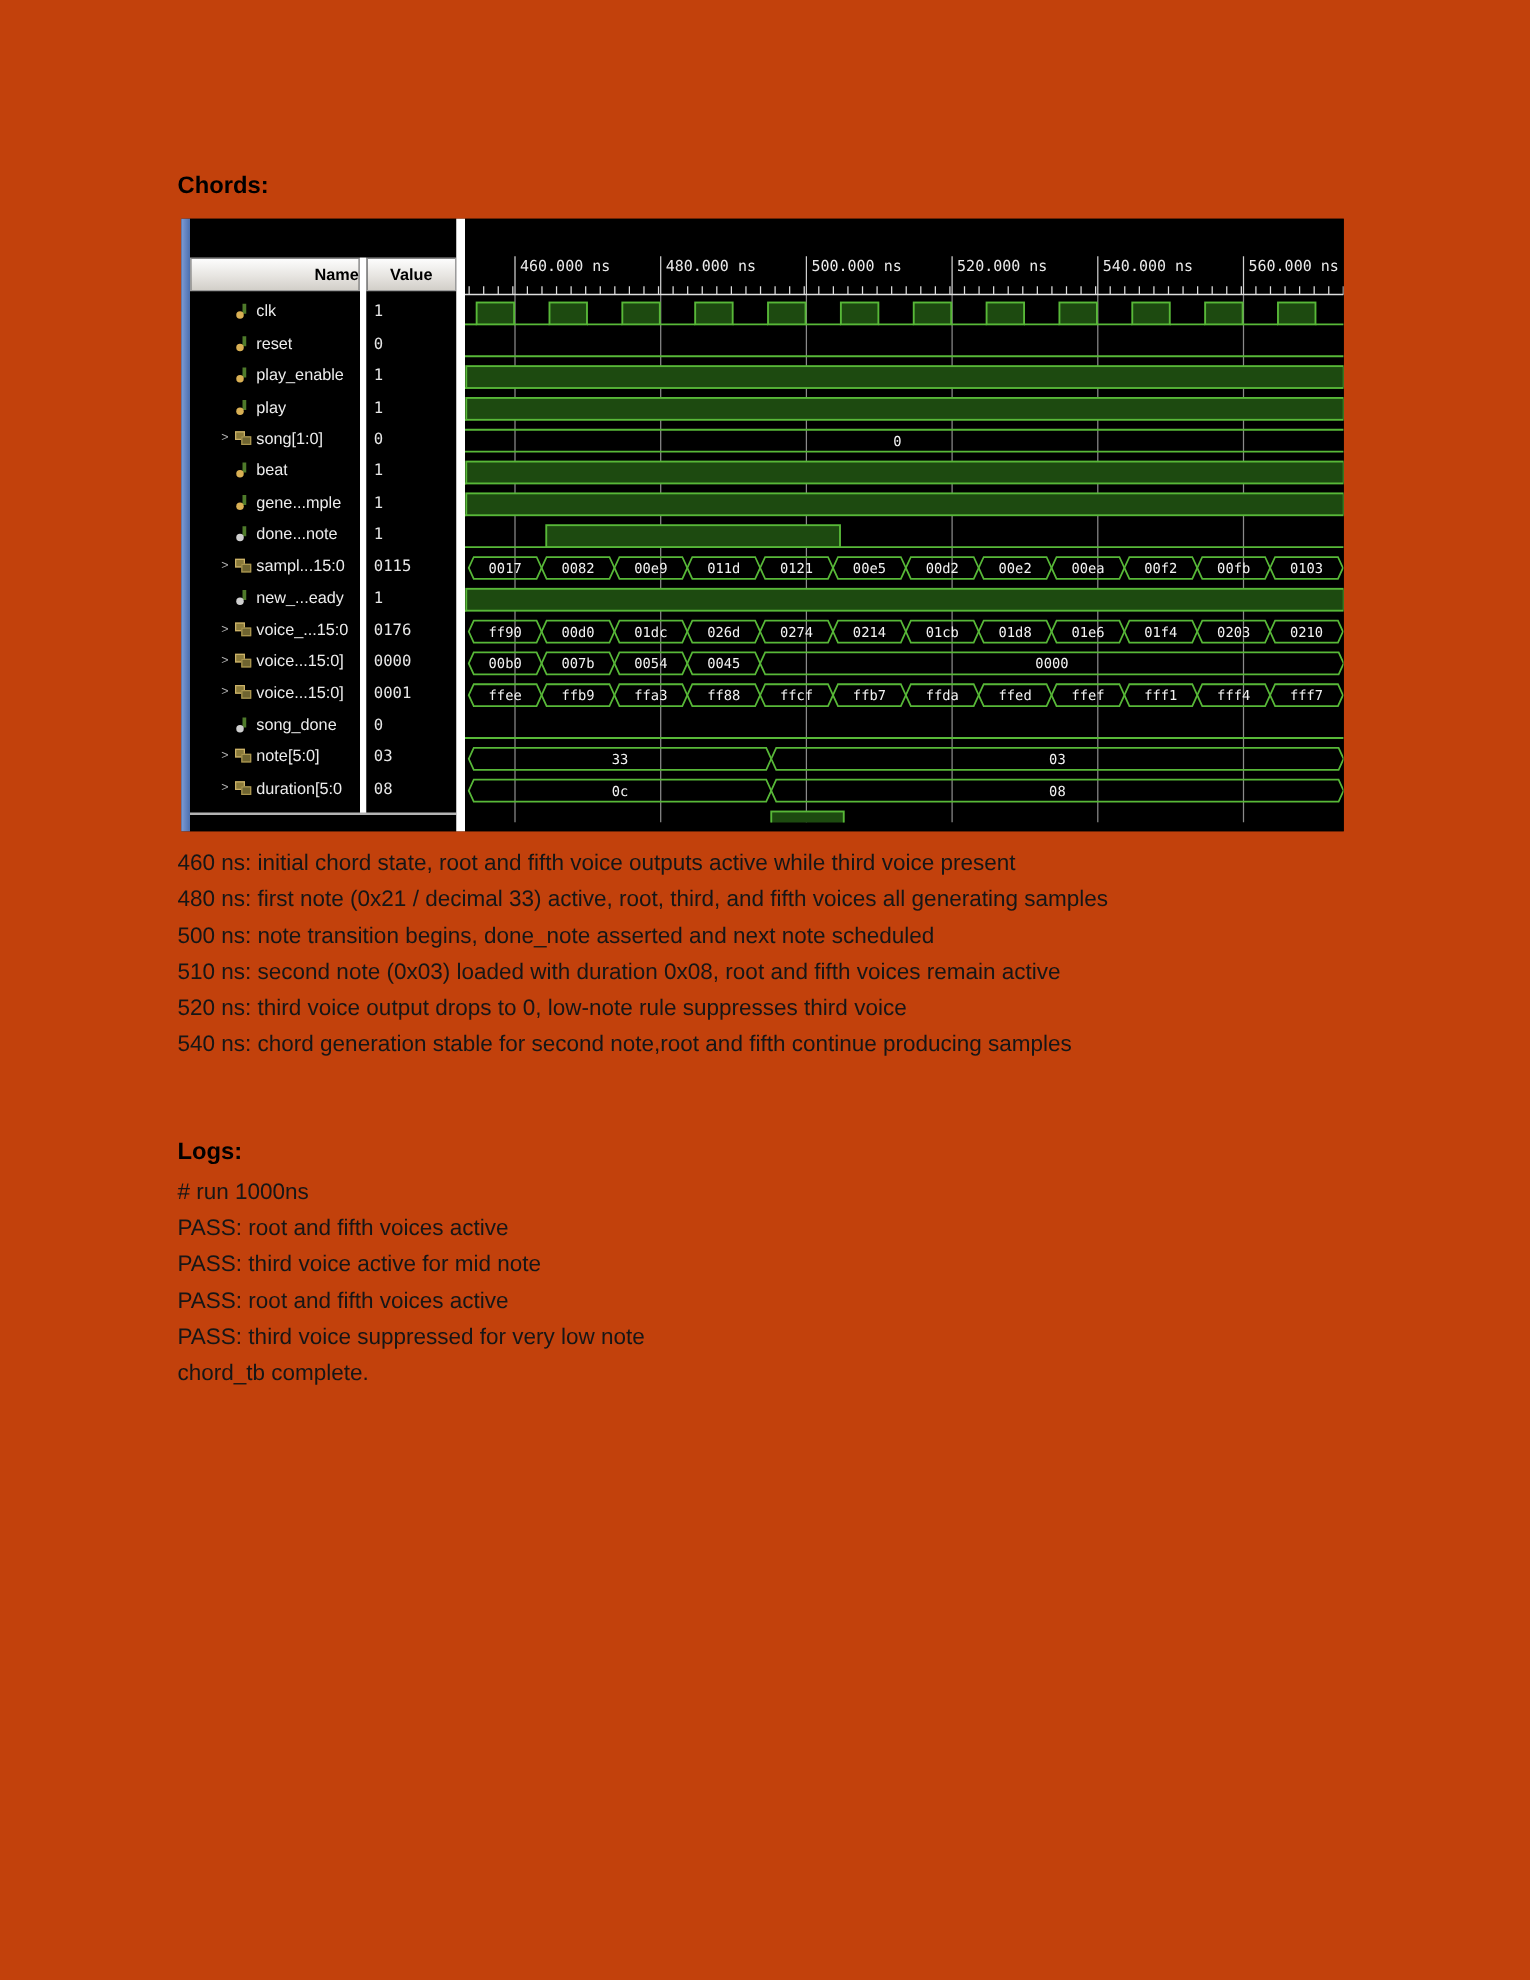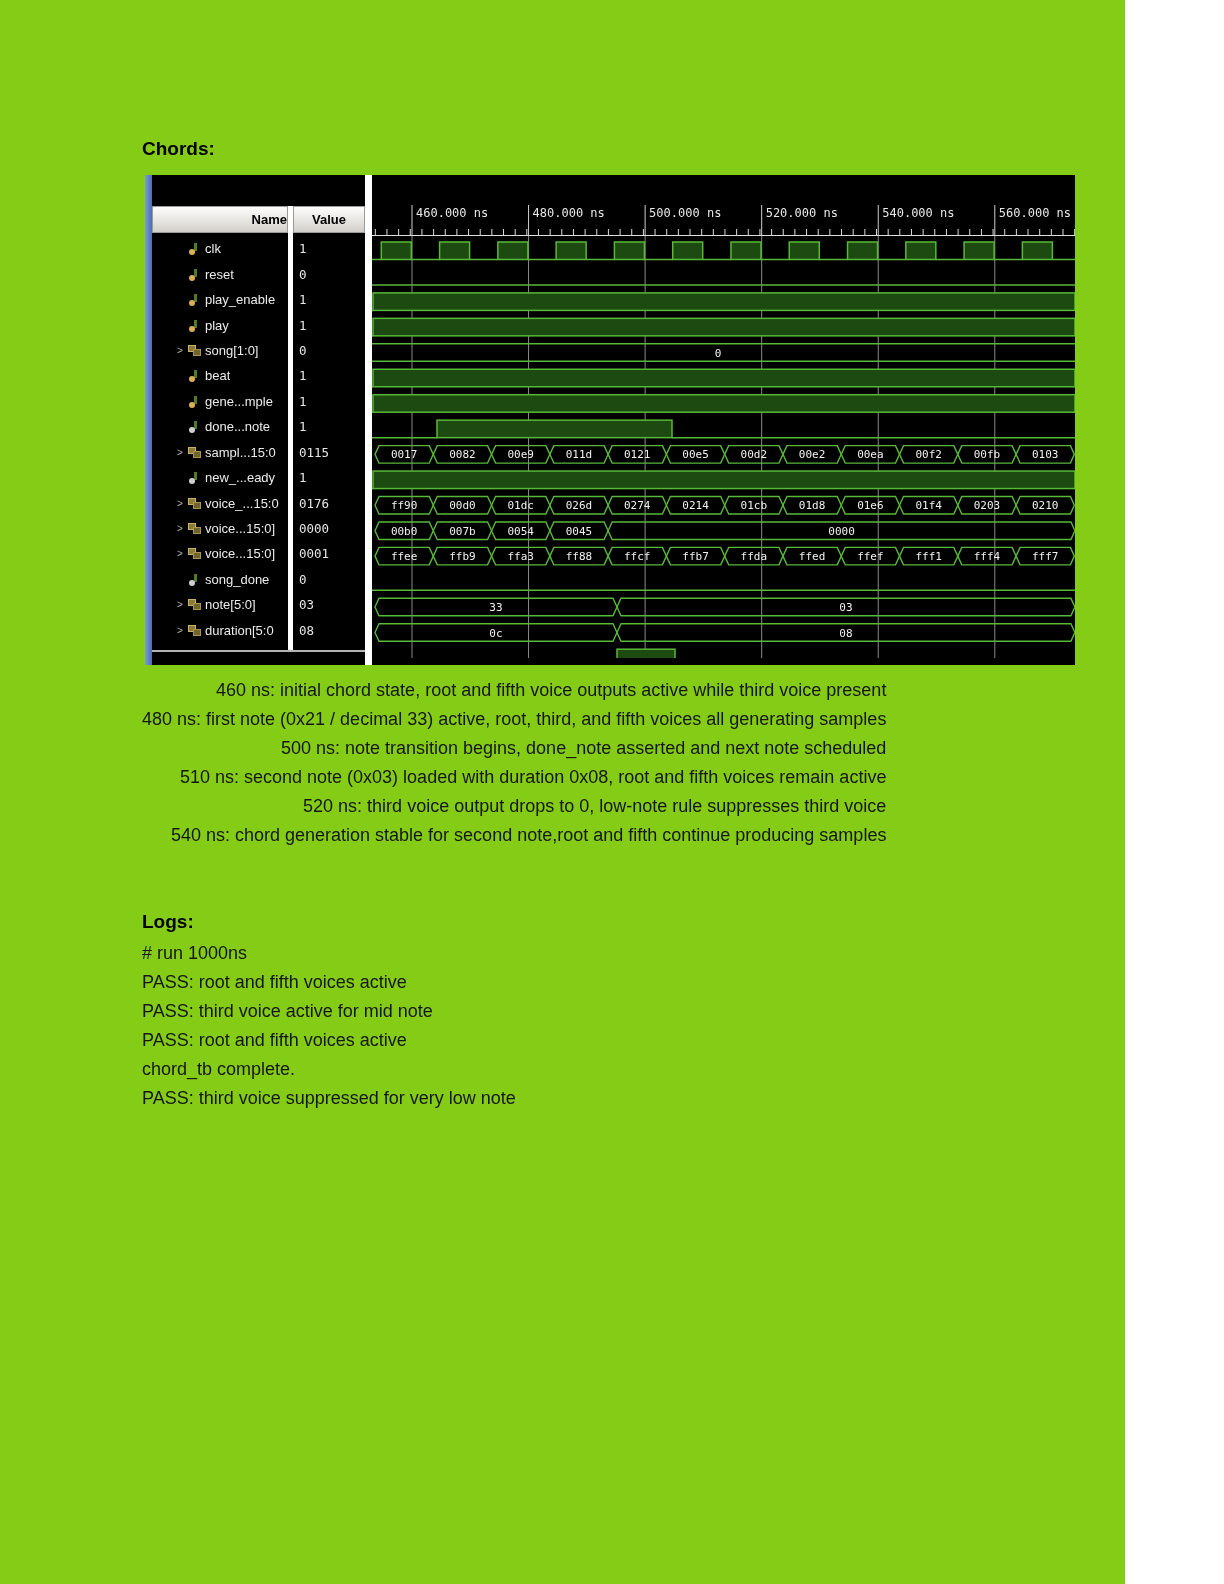--- a/index.html
+++ b/index.html
@@ -1,22 +1,22 @@
 <!DOCTYPE html>
 <html><head>
 <meta charset="utf-8">
 <style>
   html,body{margin:0;padding:0;background:#fff;}
-  .page{position:relative;width:1125px;height:1584px;background:#84cc16;
+  .page{position:relative;width:1224px;height:1584px;background:#c2410c;
         font-family:"Liberation Sans",sans-serif;color:#111;overflow:hidden;}
   .h-bold{position:absolute;font-size:19px;font-weight:bold;color:#000;}
   #chords-title{left:142px;top:138px;}
   #logs-title{left:142px;top:911px;}
   .textblock{position:absolute;left:142px;font-size:18px;line-height:28.9px;color:#161616;}
-  #notes{top:676px;text-align:right;}
+  #notes{top:676px;}
   #logs{top:939px;}
 
   
   .wavewin{position:absolute;left:145px;top:175px;width:930px;height:490px;background:#000;}
   .blue-strip{position:absolute;left:0;top:0;width:7px;height:490px;
               background:linear-gradient(to right,#7d9cd6,#4c6fae);}
   .name-panel{position:absolute;left:7px;top:0;width:213px;height:490px;background:#000;}
   .hdr-btn{position:absolute;top:31px;height:27px;box-sizing:border-box;
            background:linear-gradient(#fdfdfd,#e7e5e1 55%,#d2cfc9);
            border:1px solid #9b9b9b;color:#000;font-size:13px;font-weight:bold;
@@ -406,16 +406,16 @@
       <div>540 ns: chord generation stable for second note,root and fifth continue producing samples</div>
     </div>
 
   <div id="logs-title" class="h-bold">Logs:</div>
 
   <div id="logs" class="textblock">
       <div># run 1000ns</div>
       <div>PASS: root and fifth voices active</div>
       <div>PASS: third voice active for mid note</div>
       <div>PASS: root and fifth voices active</div>
+      <div>PASS: third voice suppressed for very low note</div>
       <div>chord_tb complete.</div>
-      <div>PASS: third voice suppressed for very low note</div>
     </div>
 </div>
 
 </body></html>

